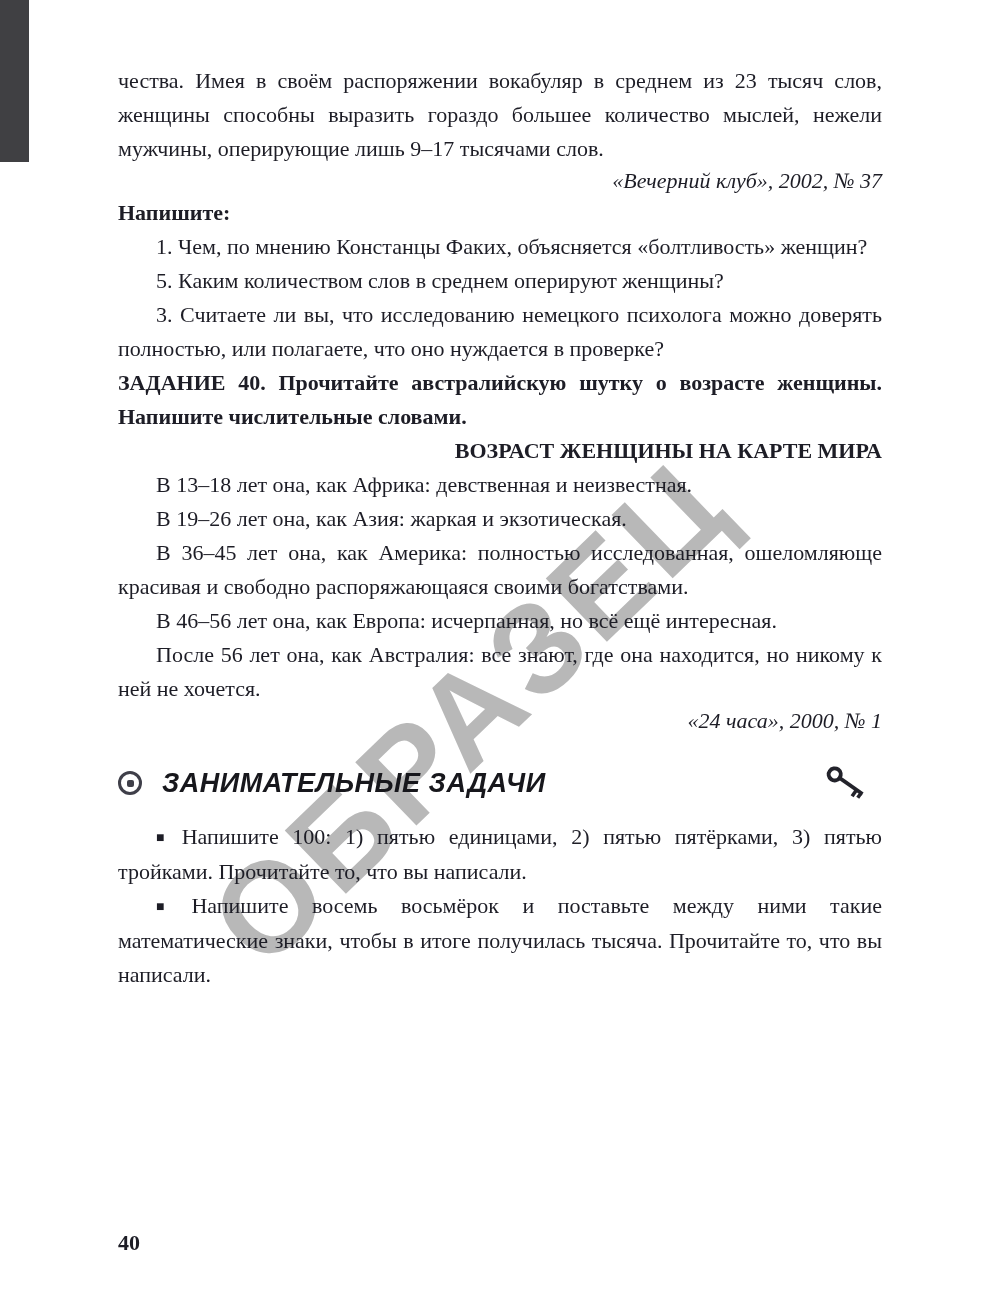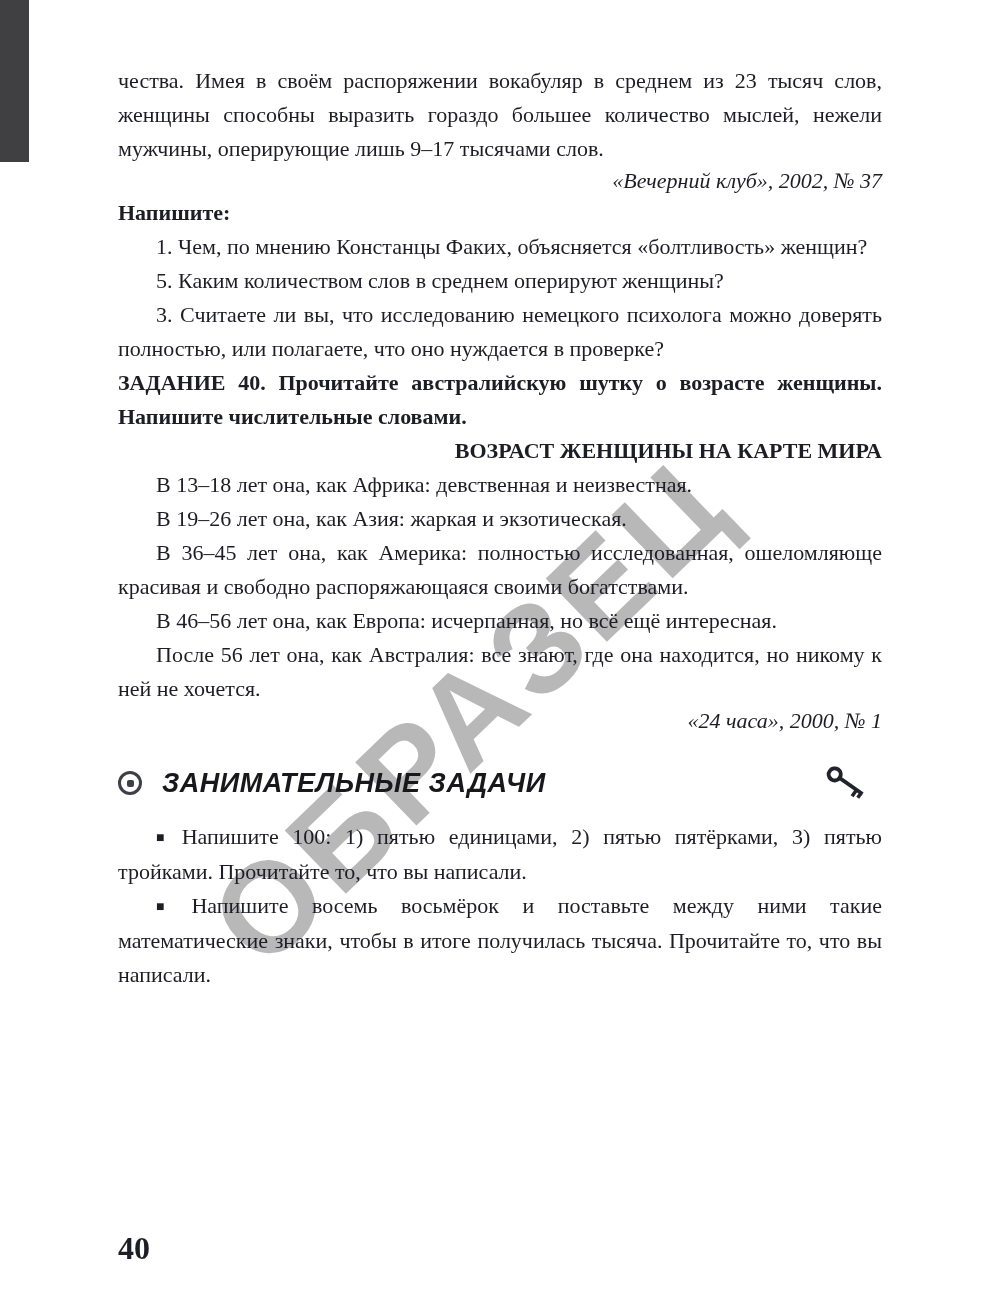--- a/index.html
+++ b/index.html
@@ -30,21 +30,21 @@
     display:inline-flex;align-items:center;justify-content:center;flex:0 0 auto;
   }
   .emblem-dot{width:7px;height:7px;background:#3f3f49;border-radius:2px;}
   .fun-head{
     font-family:"Liberation Sans",sans-serif;font-weight:bold;font-style:italic;
     font-size:27px;letter-spacing:.5px;margin-left:20px;color:#17171c;white-space:nowrap;
   }
   .key-wrap{margin-left:auto;margin-right:12px;transform:rotate(35deg);line-height:0;}
   .bullet-p{margin-top:8px;}
   .bullet{font-size:14px;margin-right:9px;vertical-align:2px;}
-  .page-number{position:absolute;left:118px;top:1230px;font-weight:bold;font-size:32px;z-index:1;}
+  .page-number{position:absolute;left:118px;top:1230px;font-weight:bold;font-size:22px;z-index:1;}
 </style>
 </head>
 <body>
 
 <div class="page">
 
   <div class="scan-bar"></div>
 
   <div class="watermark">ОБРАЗЕЦ</div>
 

